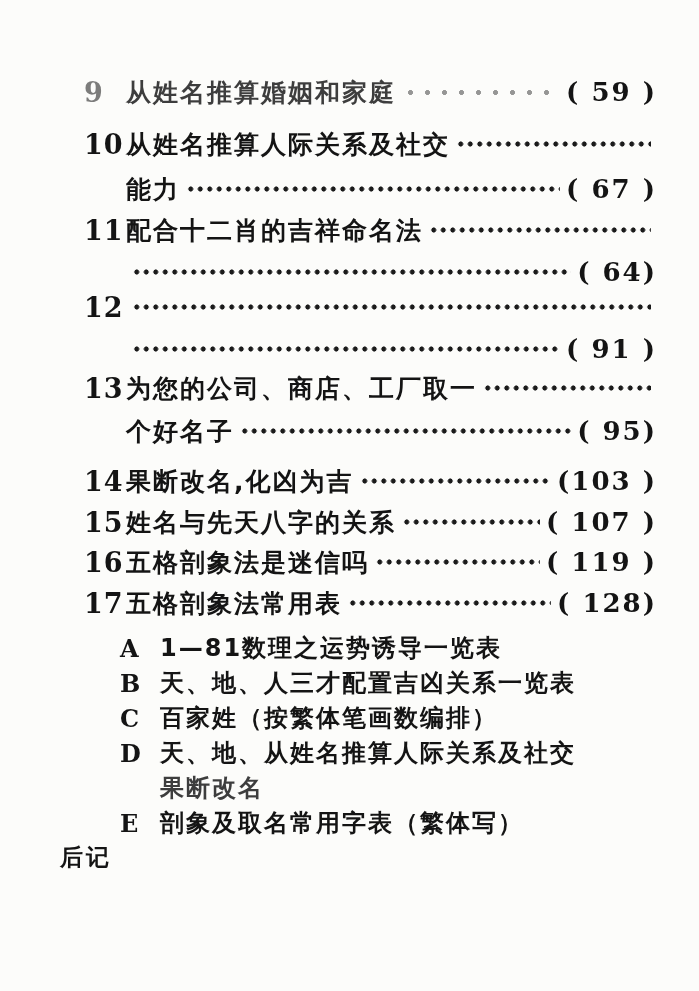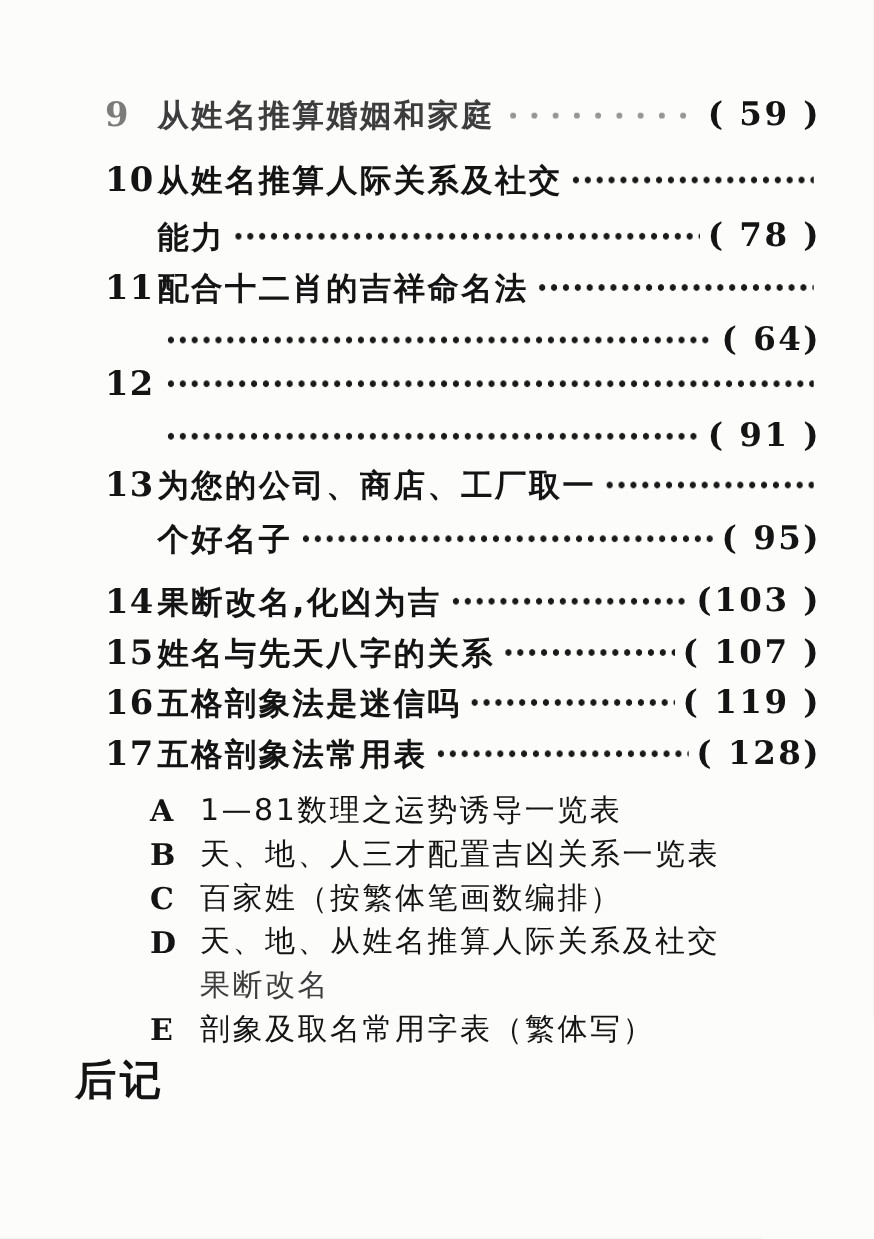--- a/index.html
+++ b/index.html
@@ -71,32 +71,32 @@
     display: flex;
     align-items: center;
   }
   .letter {
     flex: 0 0 40px;
     font-family: "DejaVu Serif", serif;
     font-weight: 700;
     font-size: 24px;
   }
   .app-text {
-    font-weight: 400;
+    font-weight: 700;
     font-size: 24px;
     letter-spacing: 2px;
     white-space: nowrap;
   }
   
   .footer {
     position: absolute;
     left: 60px;
     top: 842px;
     font-weight: 700;
-    font-size: 33px;
+    font-size: 23px;
     letter-spacing: 3px;
   }
 </style>
 </head>
 <body>
 
 <div class="page">
 
   <div class="toc-row" style="top:74px">
     <span class="num faded">9</span>
@@ -109,21 +109,21 @@
     <span class="num">10</span>
     <span class="title">从姓名推算人际关系及社交</span>
     <span class="leader"></span>
     <span class="pageno"></span>
   </div>
 
   <div class="toc-row" style="top:171px">
     <span class="num"></span>
     <span class="title">能力</span>
     <span class="leader"></span>
-    <span class="pageno">( 78 )</span>
+    <span class="pageno">( 67 )</span>
   </div>
 
   <div class="toc-row" style="top:212px">
     <span class="num">11</span>
     <span class="title">配合十二肖的吉祥命名法</span>
     <span class="leader"></span>
     <span class="pageno"></span>
   </div>
 
   <div class="toc-row" style="top:254px">

